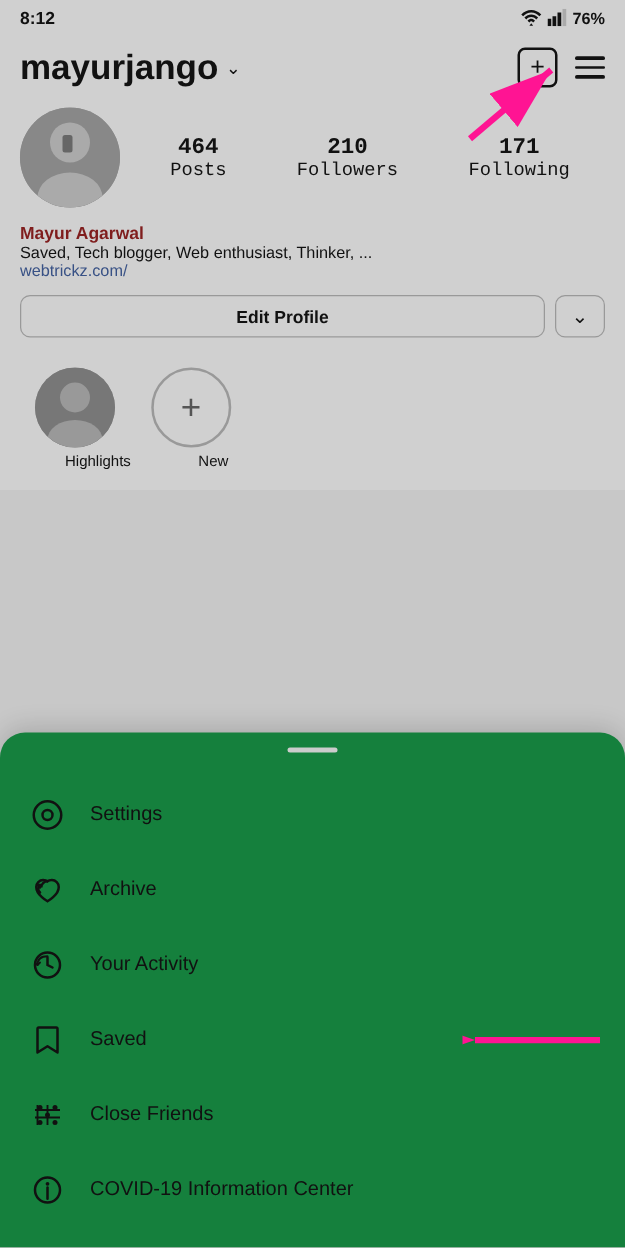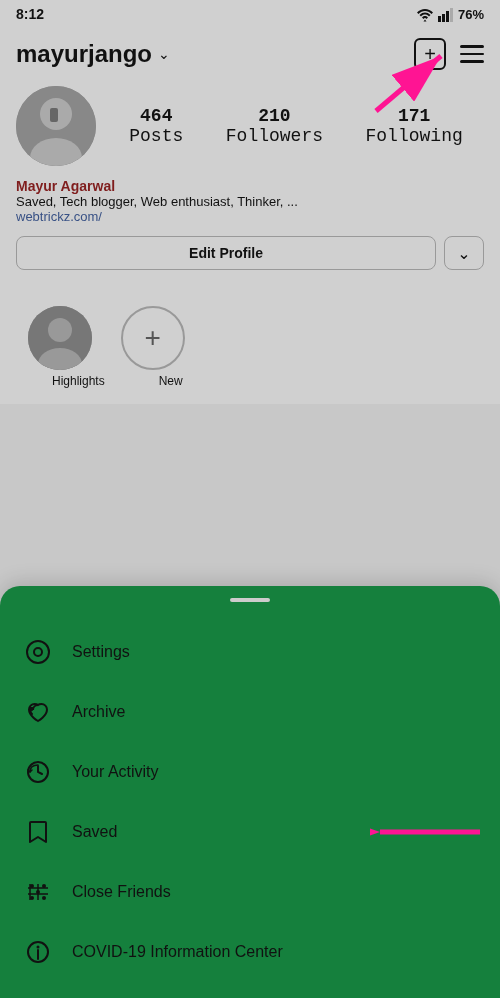--- a/index.html
+++ b/index.html
@@ -9,21 +9,21 @@
       font-family: -apple-system, BlinkMacSystemFont, 'Segoe UI', sans-serif;
       background: #c8c8c8;
       overflow: hidden;
       position: relative;
     }
 
     
     .status-bar {
       display: flex;
       justify-content: space-between;
-      align-items: flex-end;
+      align-items: center;
       padding: 6px 16px;
       background: #d0d0d0;
     }
     .status-time {
       font-size: 14px;
       font-weight: 600;
       color: #111;
     }
     .status-icons {
       display: flex;
@@ -45,21 +45,21 @@
       justify-content: space-between;
       align-items: center;
       margin-bottom: 16px;
     }
     .username-row {
       display: flex;
       align-items: center;
       gap: 6px;
     }
     .username {
-      font-size: 24px;
+      font-size: 28px;
       font-weight: 700;
       color: #111;
     }
     .chevron-down {
       font-size: 14px;
       color: #111;
     }
     .header-icons {
       display: flex;
       align-items: center;
@@ -123,21 +123,21 @@
       display: flex;
       flex-direction: column;
       align-items: center;
     }
     .stat-number {
       font-size: 18px;
       font-weight: 700;
       color: #111;
     }
     .stat-label {
-      font-size: 18px;
+      font-size: 15px;
       color: #111;
     }
 
     
     .bio-section {
       margin-bottom: 12px;
     }
     .bio-name {
       font-size: 14px;
       font-weight: 700;
@@ -150,21 +150,21 @@
     }
     .bio-link {
       font-size: 13px;
       color: #385185;
     }
 
     
     .edit-profile-row {
       display: flex;
       gap: 8px;
-      margin-bottom: 28px;
+      margin-bottom: 16px;
     }
     .edit-profile-btn {
       flex: 1;
       padding: 8px 0;
       background: #d0d0d0;
       border: 1.5px solid #999;
       border-radius: 8px;
       font-size: 14px;
       font-weight: 600;
       color: #111;

